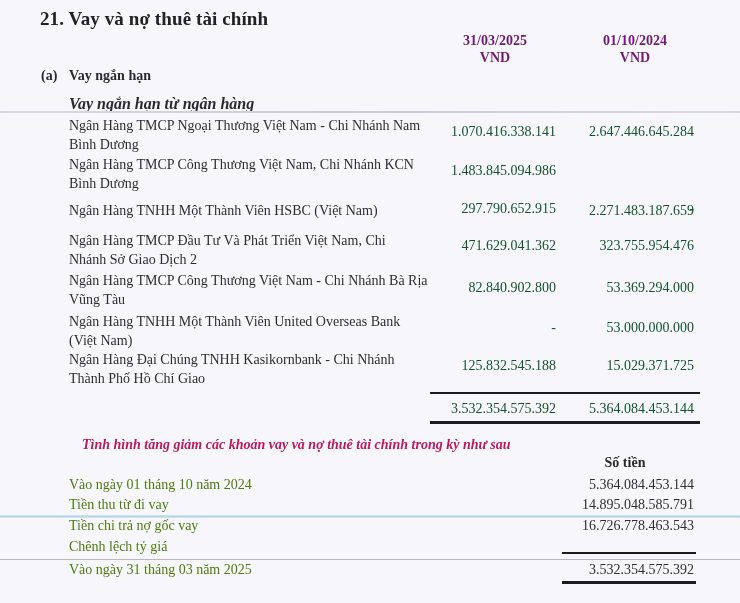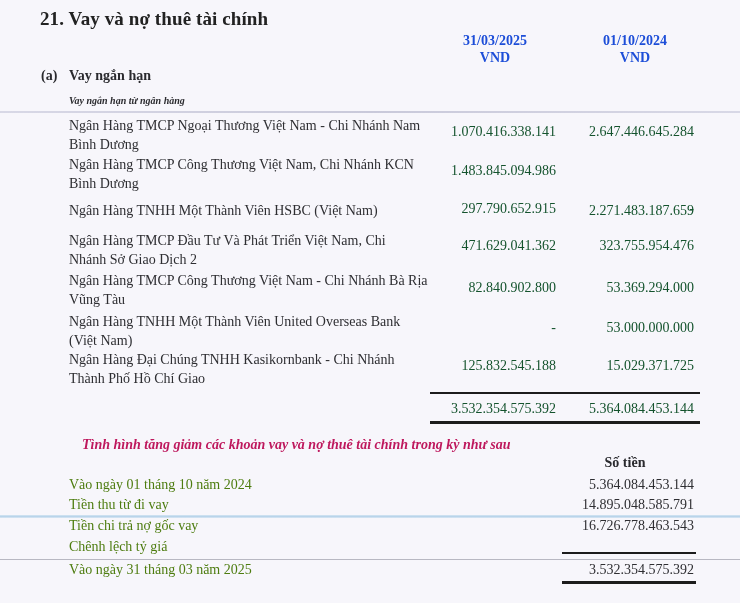--- a/index.html
+++ b/index.html
@@ -19,29 +19,29 @@
     .title {
       left: 40px; top: 8px;
       font-size: 19px; font-weight: bold;
       color: #222;
       letter-spacing: 0.1px;
     }
     .col-head {
       font-size: 14px; font-weight: bold;
       text-align: center;
       line-height: 17px;
-      color: #1d4ed8;
+      color: #701a75;
     }
     .col1-head { left: 440px; top: 32px; width: 110px; }
     .col2-head { left: 580px; top: 32px; width: 110px; }
     .sec-a-label { left: 41px; top: 68px; font-size: 14px; font-weight: bold; }
     .sec-a-title { left: 69px; top: 68px; font-size: 14px; font-weight: bold; }
     .sub-title {
       left: 69px; top: 95px;
-      font-size: 10px; font-weight: bold; font-style: italic;
+      font-size: 16px; font-weight: bold; font-style: italic;
     }
     .scanline {
       left: 0; width: 740px; height: 2px;
       background: linear-gradient(to right, #d8d8e6, #c9c9da, #d8d8e6);
     }
     .bank-name {
       left: 69px; width: 370px;
       font-size: 14px; line-height: 19px;
       color: #2e2e32;
     }

